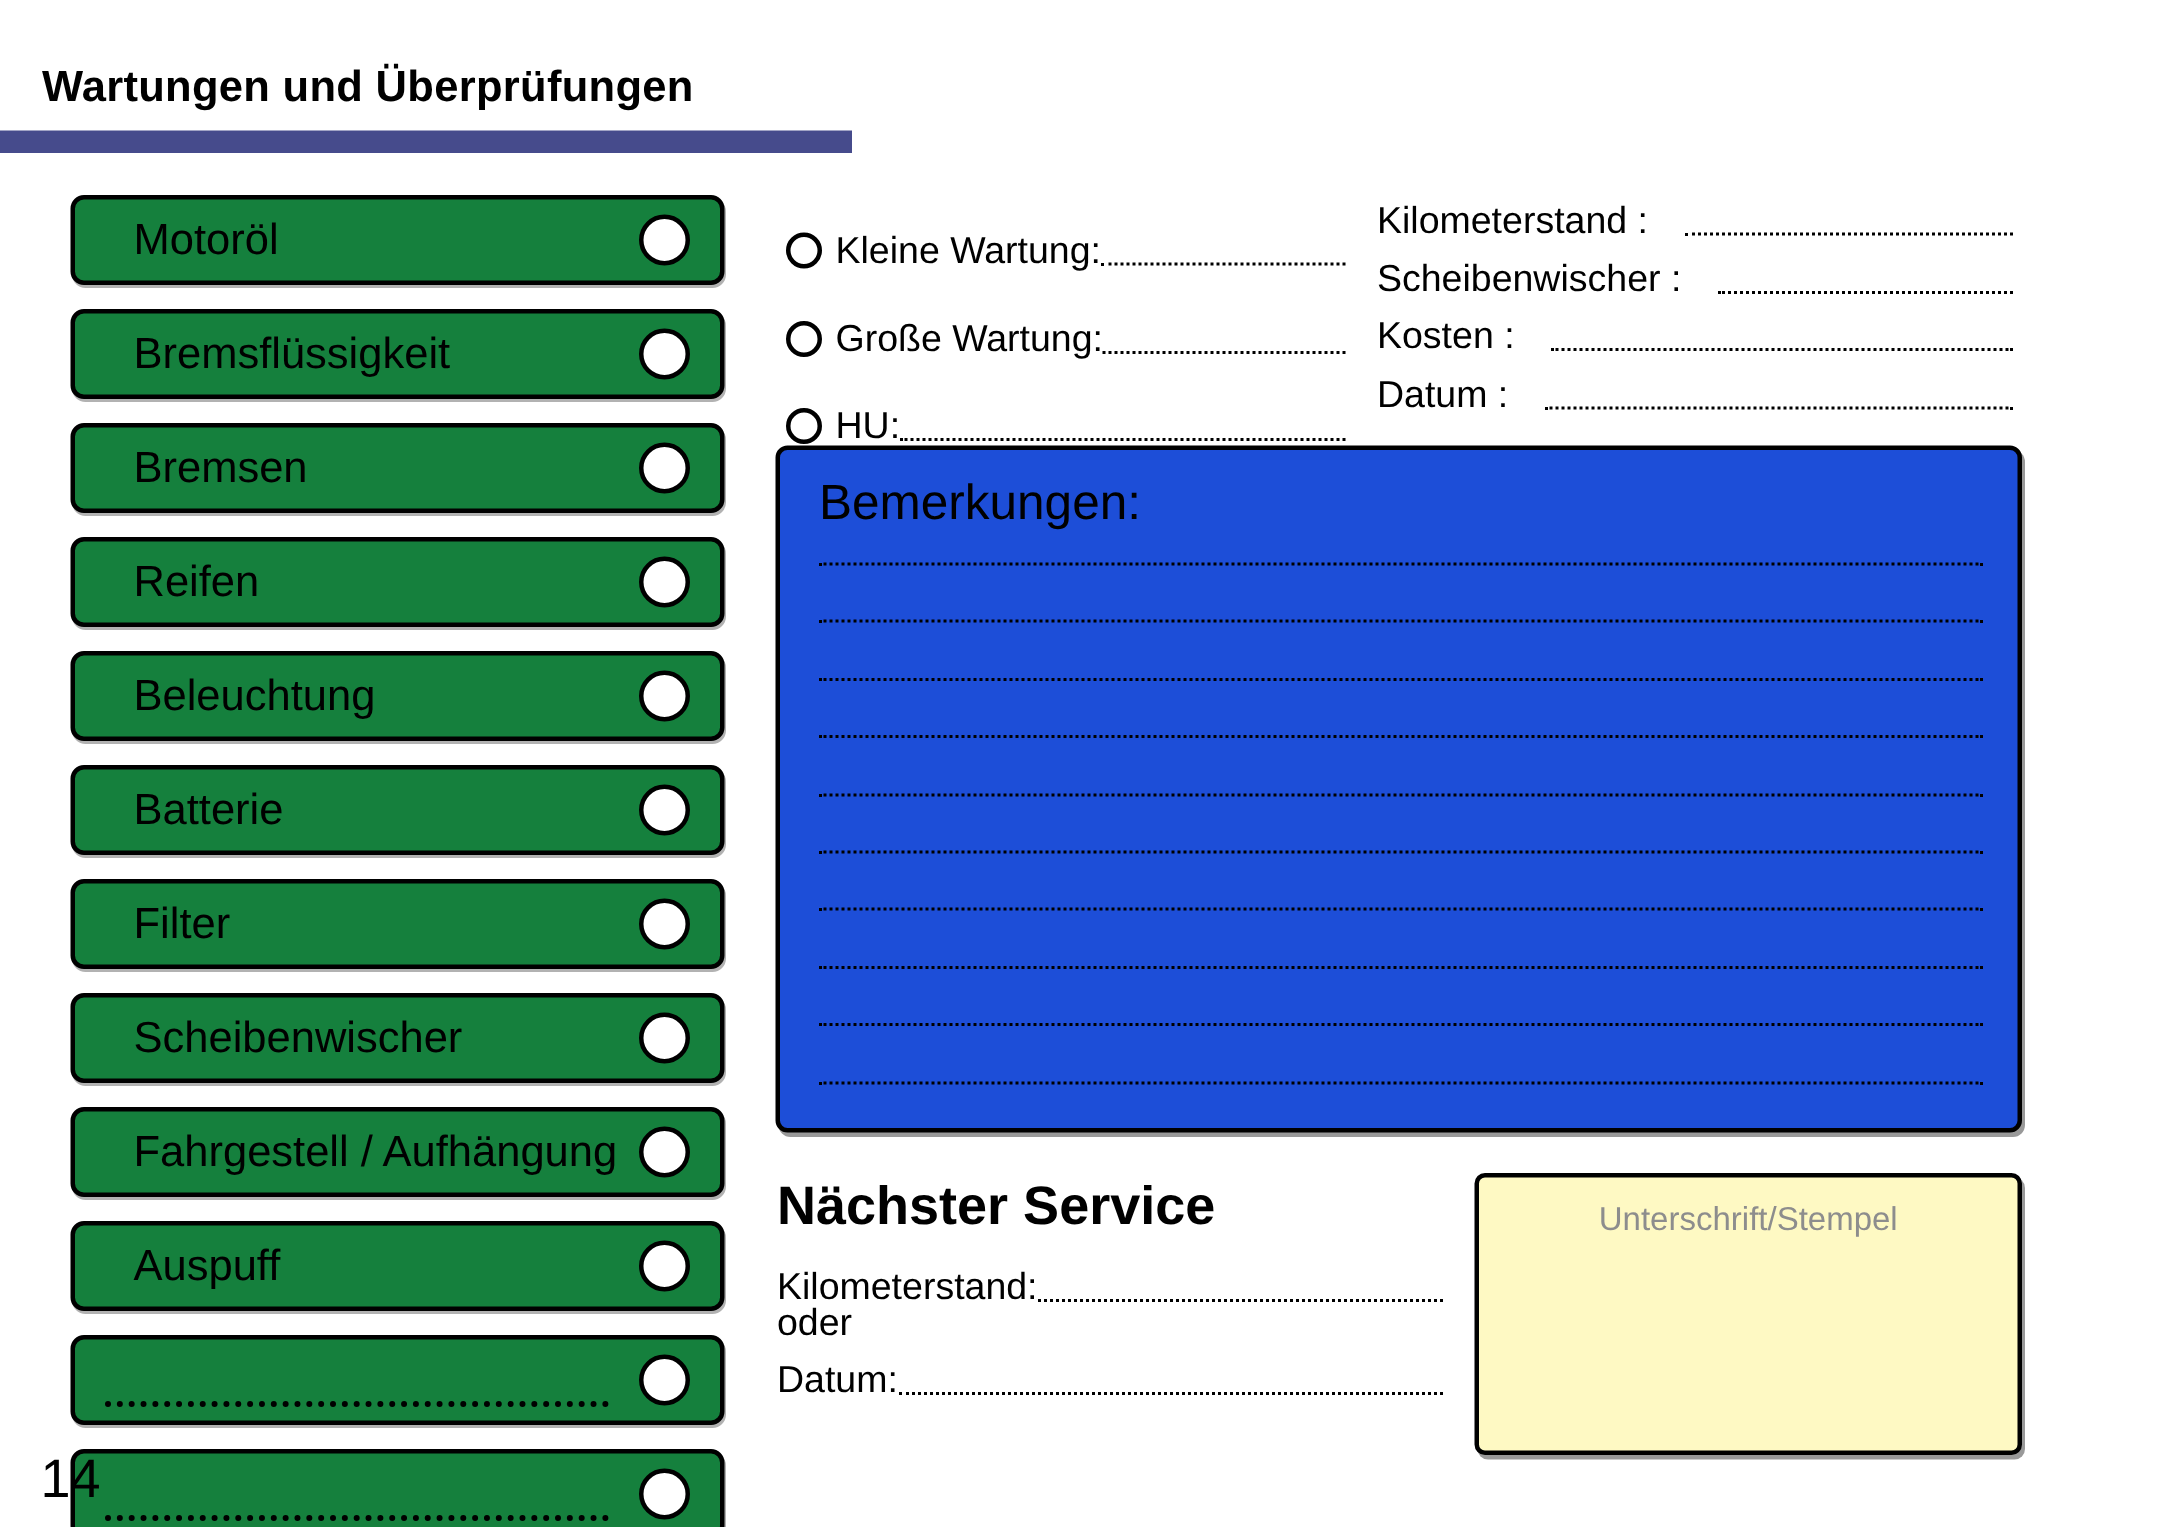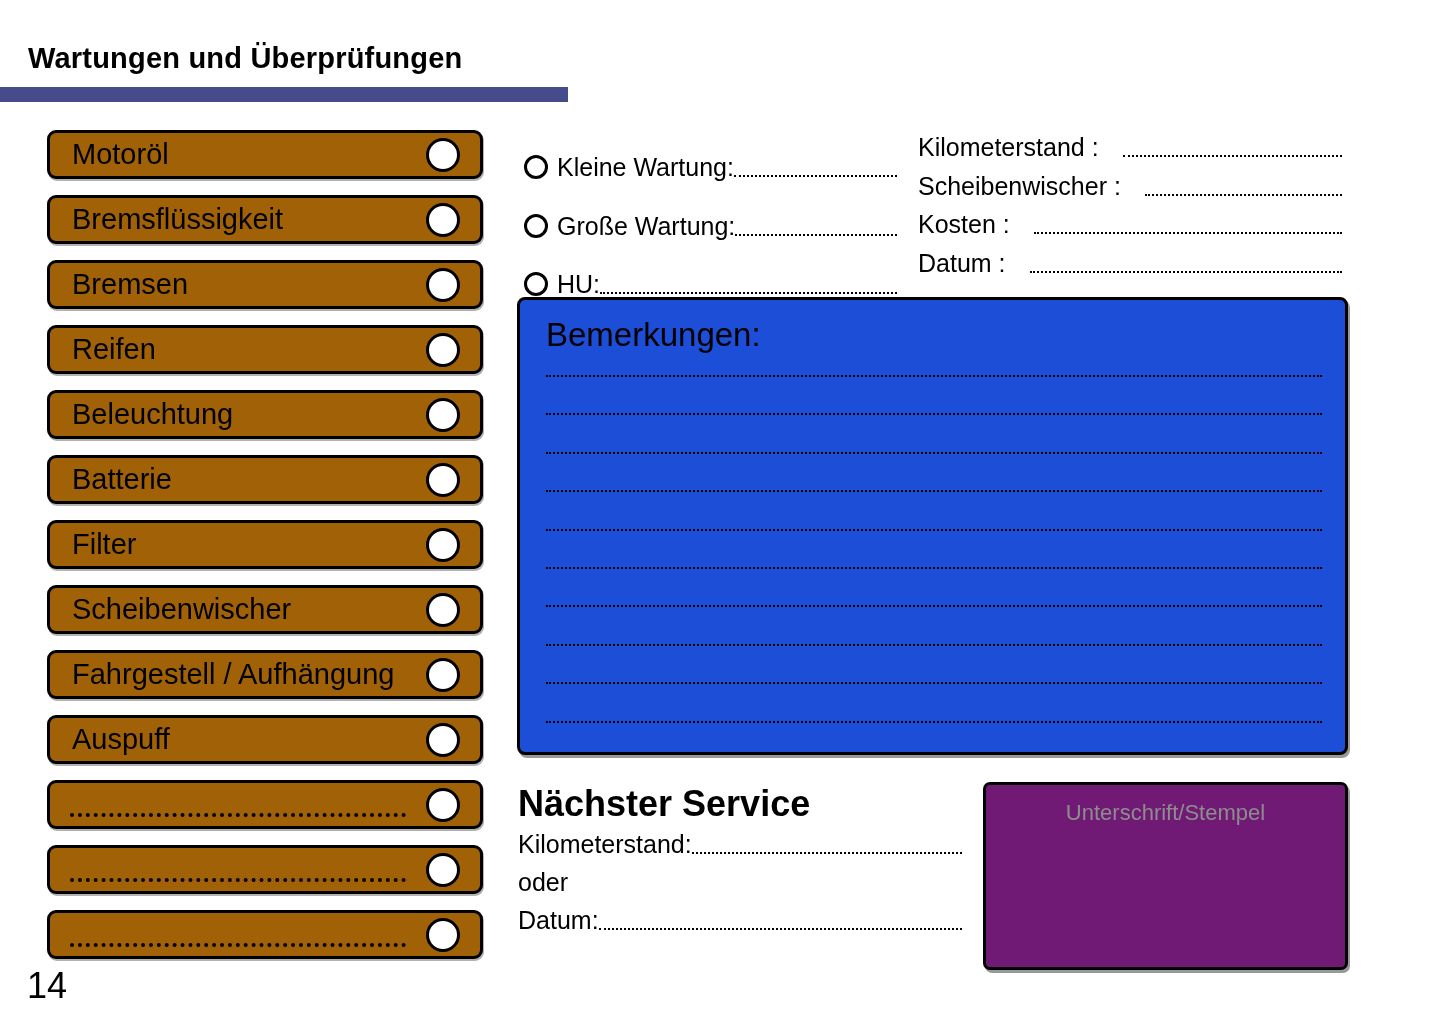--- a/index.html
+++ b/index.html
@@ -6,23 +6,23 @@
   html,body { background:#ffffff; }
   body { font-family:"Liberation Sans","DejaVu Sans",sans-serif; color:#000; }
   .canvas { position:relative; width:1445px; height:1018px; background:#fff; overflow:hidden; }
 
   
   .page-title { position:absolute; left:28px; top:42px; font-size:29px; font-weight:bold; letter-spacing:0.2px; }
   .accent-bar { position:absolute; left:0; top:87px; width:568px; height:15px; }
 
   
   .checklist { position:absolute; left:47px; top:130px; }
-  .check-item { position:relative; width:436px; height:49px; border:3px solid #000; border-radius:9px;
-                background:#a16207; margin-bottom:16px; display:flex; align-items:center;
-                padding-left:22px; box-shadow:1px 2px 0 rgba(0,0,0,0.30); }
+  .check-item { position:relative; width:436px; height:60px; border:3px solid #000; border-radius:9px;
+                background:#15803d; margin-bottom:16px; display:flex; align-items:center;
+                padding-left:39px; box-shadow:1px 2px 0 rgba(0,0,0,0.30); }
   .check-label { font-size:29px; white-space:pre; }
   .check-circle { position:absolute; right:20px; top:50%; transform:translateY(-50%);
                   width:34px; height:34px; border:3px solid #000; border-radius:50%; background:#fff; }
   .blank-line { position:absolute; left:20px; bottom:9px; width:336px; height:0; border-top:4px dotted #000; }
 
   
   .service-types { position:absolute; left:524px; top:128px; width:373px; }
   .st-row { display:flex; height:38.5px;margin-top:20px; }
   .radio-circle { flex:none; width:24px; height:24px; border:3px solid #000; border-radius:50%;
                   margin-top:7px; margin-right:9px; background:#fff; }
@@ -42,21 +42,21 @@
   .remark-line { position:absolute; left:26px; width:776px; height:0; border-top:2.5px dotted #000; }
 
   
   .next-service { position:absolute; left:518px; top:783px; width:444px; height:170px; }
   .ns-title { font-size:36px; font-weight:bold; }
   .ns-row { position:absolute; left:0; width:444px; display:flex; height:38.5px; }
   .ns-label { font-size:25px; line-height:38.5px; white-space:pre; }
 
   
   .signature-box { position:absolute; left:983px; top:782px; width:365px; height:188px;
-                   border:3px solid #000; border-radius:7px; background:#701a75;
+                   border:3px solid #000; border-radius:7px; background:#fef9c3;
                    box-shadow:2px 3px 0 rgba(0,0,0,0.40); text-align:center; }
   .signature-label { margin-top:15px; font-size:22px; }
 
   
   .page-number { position:absolute; left:27px; top:965px; font-size:36px; }
 </style>
 </head>
 <body>
 
 <div class="canvas">
@@ -170,21 +170,21 @@
       <div class="remark-line" style="top: 228.6px;"></div>
       <div class="remark-line" style="top: 267px;"></div>
       <div class="remark-line" style="top: 305.4px;"></div>
       <div class="remark-line" style="top: 343.8px;"></div>
       <div class="remark-line" style="top: 382.2px;"></div>
       <div class="remark-line" style="top: 420.6px;"></div>
     </div>
 
   <div class="next-service" id="nextService">
     <div class="ns-title">Nächster Service</div>
-  <div class="ns-row" style="top: 42px;">
+  <div class="ns-row" style="top: 56px;">
         <span class="ns-label">Kilometerstand:</span>
         <span class="dot-fill"></span>
       </div>
       <div class="ns-row" style="top: 80px;">
         <span class="ns-label">oder</span>
       </div>
       <div class="ns-row" style="top: 118px;">
         <span class="ns-label">Datum:</span>
         <span class="dot-fill"></span>
       </div>

